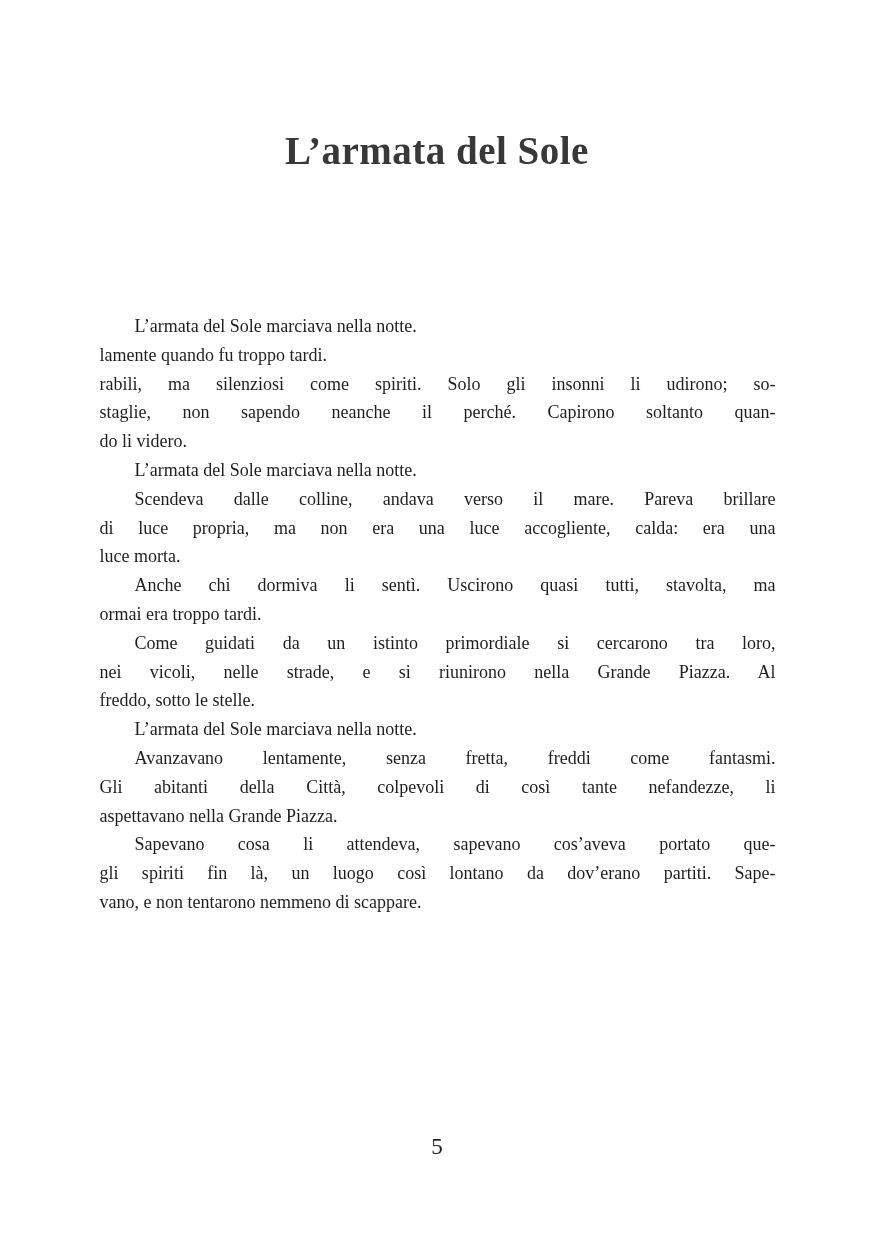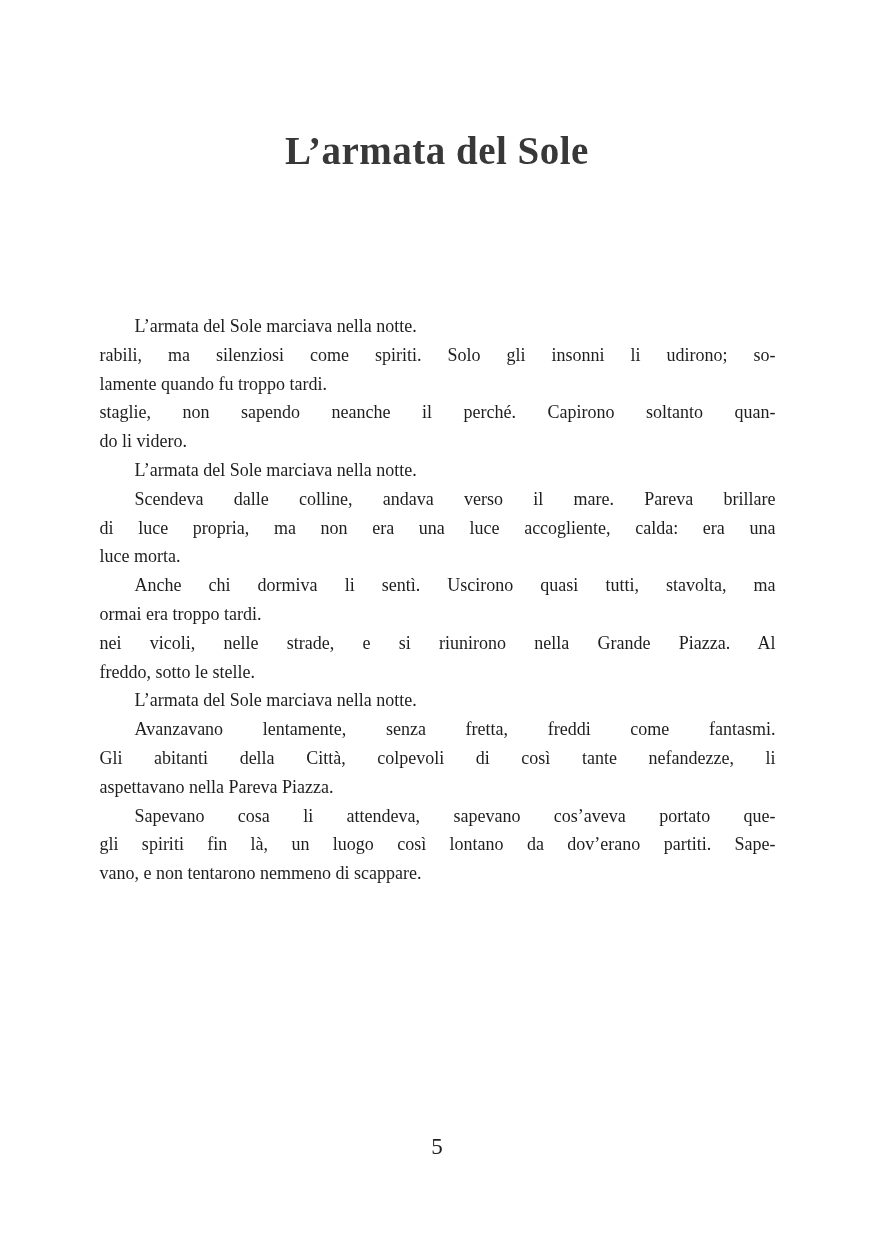--- a/index.html
+++ b/index.html
@@ -61,35 +61,36 @@
     }
   </style>
 </head>
 <body>
 
 <div class="page">
   <h1 class="chapter-title">L’armata del Sole</h1>
 
   <div class="body-text">
       <div class="line first last">L’armata del Sole marciava nella notte.</div>
+      <div class="line last">lamente quando fu troppo tardi.</div>
       <div class="line">rabili, ma silenziosi come spiriti. Solo gli insonni li udirono; so-</div>
-      <div class="line last">lamente quando fu troppo tardi.</div>
       <div class="line">staglie, non sapendo neanche il perché. Capirono soltanto quan-</div>
       <div class="line last">do li videro.</div>
       <div class="line first last">L’armata del Sole marciava nella notte.</div>
       <div class="line first">Scendeva dalle colline, andava verso il mare. Pareva brillare</div>
       <div class="line">di luce propria, ma non era una luce accogliente, calda: era una</div>
       <div class="line last">luce morta.</div>
       <div class="line first">Anche chi dormiva li sentì. Uscirono quasi tutti, stavolta, ma</div>
       <div class="line last">ormai era troppo tardi.</div>
+      <div class="line first">Come guidati da un istinto primordiale si cercarono tra loro,</div>
       <div class="line">nei vicoli, nelle strade, e si riunirono nella Grande Piazza. Al</div>
       <div class="line last">freddo, sotto le stelle.</div>
       <div class="line first last">L’armata del Sole marciava nella notte.</div>
       <div class="line first">Avanzavano lentamente, senza fretta, freddi come fantasmi.</div>
       <div class="line">Gli abitanti della Città, colpevoli di così tante nefandezze, li</div>
-      <div class="line last">aspettavano nella Pareva Piazza.</div>
+      <div class="line last">aspettavano nella Grande Piazza.</div>
       <div class="line first">Sapevano cosa li attendeva, sapevano cos’aveva portato que-</div>
       <div class="line">gli spiriti fin là, un luogo così lontano da dov’erano partiti. Sape-</div>
       <div class="line last">vano, e non tentarono nemmeno di scappare.</div>
     </div>
 
   <div class="page-number">5</div>
 </div>
 
 </body></html>

